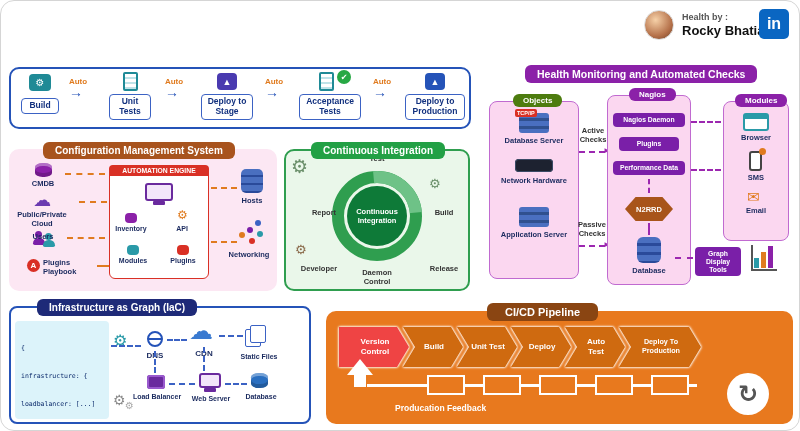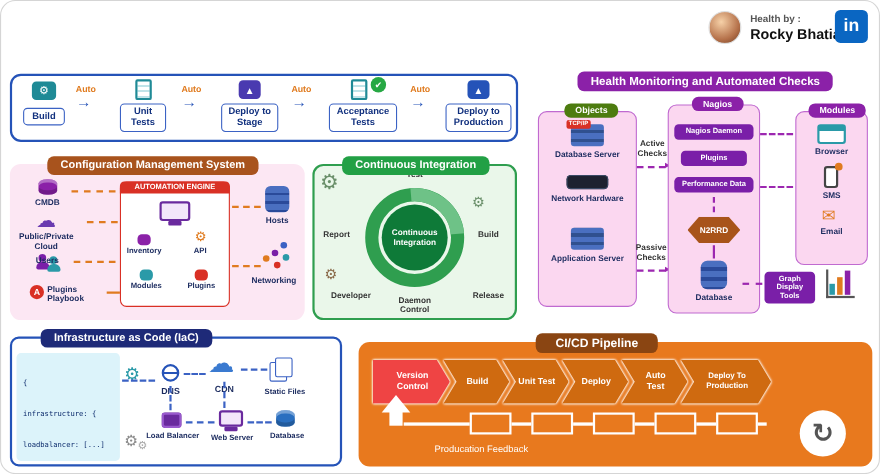--- a/index.html
+++ b/index.html
@@ -148,21 +148,21 @@
 
   <div class="ring" style="left:331px;top:170px;width:90px;height:90px"></div>
   <div class="ring-acc" style="left:331px;top:170px;width:90px;height:90px"></div>
   <div class="ci-center" style="left:346px;top:185px;width:60px;height:60px">Continuous Integration</div>
 
   <div class="lbl" style="left:360px;top:154px;width:32px;color:#333">Test</div>
   <div class="lbl" style="left:426px;top:208px;width:34px;color:#333">Build</div>
   <div class="lbl" style="left:422px;top:264px;width:42px;color:#333">Release</div>
   <div class="lbl" style="left:352px;top:268px;width:48px;color:#333">Daemon Control</div>
   <div class="lbl" style="left:294px;top:264px;width:48px;color:#333">Developer</div>
-  <div class="lbl" style="left:286px;top:208px;width:38px;color:#333">Report</div>
+  <div class="lbl" style="left:304px;top:208px;width:38px;color:#333">Report</div>
 
   <div class="pill" style="left:524px;top:64px;background:#8b21a8;font-size:10.5px">Health Monitoring and Automated Checks</div>
 
   <div class="pinkpanel" style="left:488px;top:100px;width:90px;height:178px"></div>
   <div class="pill" style="left:512px;top:93px;background:#4d7c0f;font-size:8px;padding:2px 10px">Objects</div>
   <div class="server-ico" style="left:518px;top:112px;width:30px;height:20px"></div>
   <div class="abs" style="left:514px;top:108px;background:#d93025;color:#fff;font-size:5.5px;font-weight:bold;padding:1px 2px;border-radius:2px;z-index:3">TCP/IP</div>
   <div class="lbl" style="left:492px;top:136px;width:82px">Database Server</div>
   <div class="stack" style="left:514px;top:158px;width:38px;height:13px;background:#1d2230;box-shadow:inset 0 0 0 1px #3a4a66"></div>
   <div class="lbl" style="left:492px;top:176px;width:82px">Network Hardware</div>
@@ -202,21 +202,21 @@
   <div class="lbl" style="left:734px;top:206px;width:42px">Email</div>
 
   <div class="hm-pill" style="left:694px;top:246px;width:46px">Graph Display Tools</div>
   <div class="bars" style="left:750px;top:244px;width:26px;height:26px">
     <span style="height:10px;background:#2a9aa8"></span>
       <span style="height:16px;background:#e07b1f"></span>
       <span style="height:22px;background:#8b21a8"></span>
   </div>
 
   <div class="panel" style="left:8px;top:305px;width:302px;height:118px;border:2px solid #2553b8;background:#fff;border-radius:8px"></div>
-  <div class="pill" style="left:36px;top:298px;background:#1e2a78;font-size:10px">Infrastructure as Code (IaC)</div>
+  <div class="pill" style="left:36px;top:298px;background:#1e2a78;font-size:10px">Infrastructure as Graph (IaC)</div>
 
   <div class="code" style="left:14px;top:320px;width:94px;height:98px">
     <div>{</div>
     <div>infrastructure: {</div>
     <div>loadbalancer: [...]</div>
     <div>server: [...]</div>
     
     
     
     
@@ -276,18 +276,18 @@
 
 
   <div class="abs" style="left:366px;top:383px;width:330px;border-top:3px solid #fff;z-index:1"></div>
   <div class="abs" style="left:346px;top:358px;width:0;height:0;border-left:13px solid transparent;border-right:13px solid transparent;border-bottom:16px solid #fff;z-index:2"></div>
   <div class="abs" style="left:353px;top:372px;width:12px;height:14px;background:#fff;z-index:2"></div>
   <div class="fb" style="left:426px;top:374px"></div>
   <div class="fb" style="left:482px;top:374px"></div>
   <div class="fb" style="left:538px;top:374px"></div>
   <div class="fb" style="left:594px;top:374px"></div>
   <div class="fb" style="left:650px;top:374px"></div>
-  <div class="abs" style="left:394px;top:402px;color:#fff;font-weight:normal;font-size:8.5px;z-index:2">Producation Feedback</div>
+  <div class="abs" style="left:394px;top:402px;color:#fff;font-weight:bold;font-size:8.5px;z-index:2">Producation Feedback</div>
   <div class="refresh" style="left:726px;top:372px;width:42px;height:42px;font-size:24px">
       <span>↻</span>
     </div>
 
 </div>
 
 </body></html>

